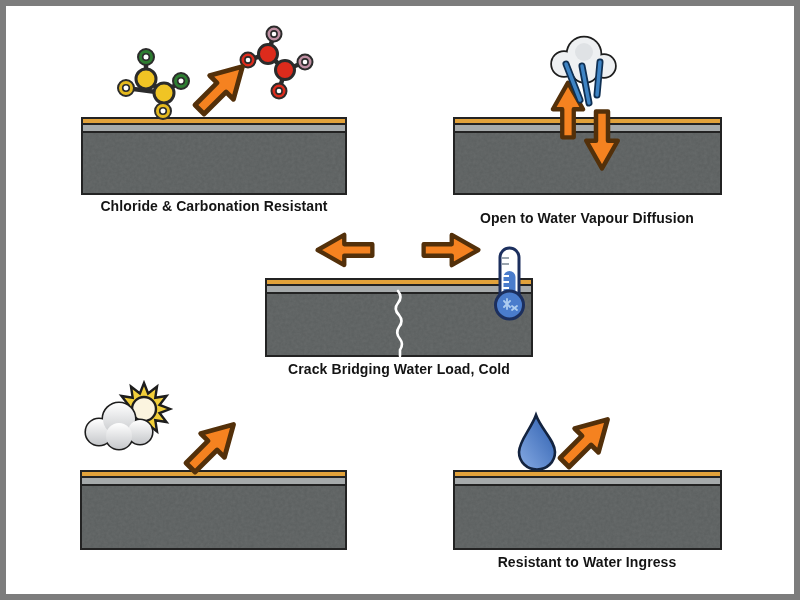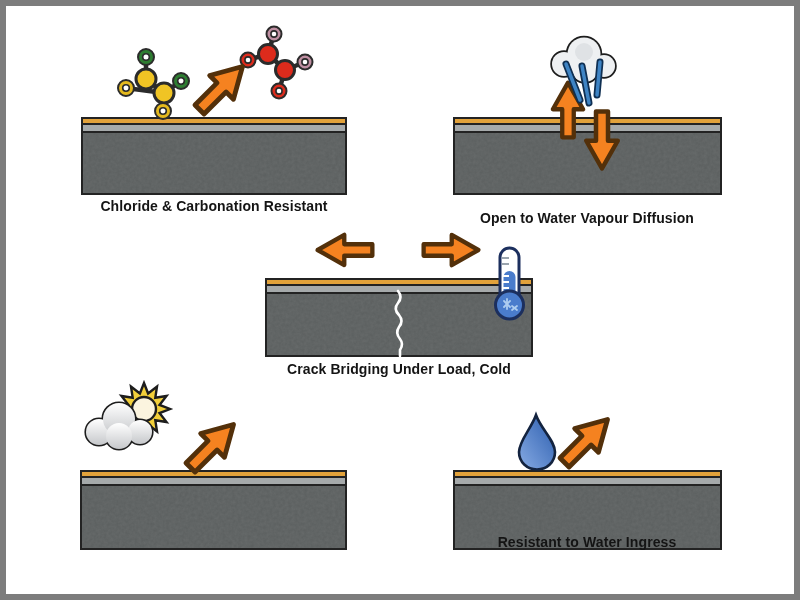--- a/index.html
+++ b/index.html
@@ -92,22 +92,22 @@
     <div class="layer-concrete">
       <svg preserveAspectRatio="none">
           <rect width="100%" height="100%" fill="#5B5F5F"></rect>
           <rect width="100%" height="100%" filter="url(#grain)" opacity="0.45"></rect>
         </svg>
     </div>
   </div>
 
   <div class="caption" style="left:48px;top:192px;">Chloride &amp; Carbonation Resistant</div>
   <div class="caption" style="left:421px;top:204px;">Open to Water Vapour Diffusion</div>
-  <div class="caption" style="left:233px;top:355px;">Crack Bridging Under Load, Cold</div>
-  <div class="caption" style="left:421px;top:528px;">Resistant to Water Ingress</div>
+  <div class="caption" style="left:233px;top:355px;">Crack Bridging Water Load, Cold</div>
+  <div class="caption" style="left:421px;top:548px;">Resistant to Water Ingress</div>
 
   <svg id="icon-layer" viewBox="6 6 788 588">
 
     <g>
       <g stroke="#2b2b2b" stroke-width="4.5" stroke-linecap="round">
         <line x1="146" y1="57" x2="146" y2="79"></line>
         <line x1="126" y1="88" x2="164" y2="93"></line>
         <line x1="146" y1="79" x2="164" y2="93"></line>
         <line x1="181" y1="81" x2="164" y2="93"></line>
         <line x1="163" y1="111" x2="164" y2="93"></line>

